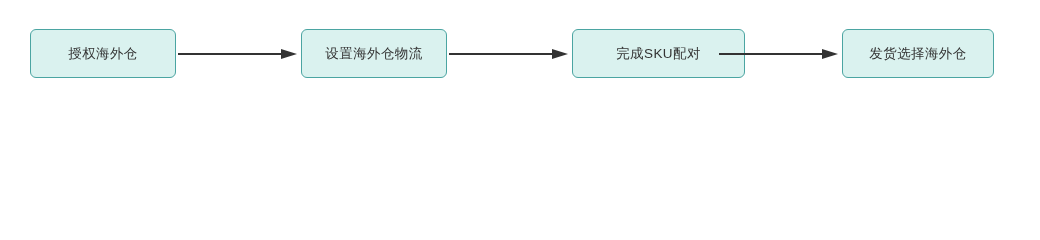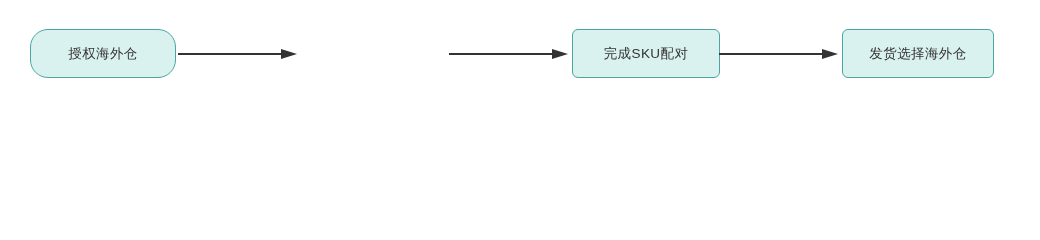--- a/index.html
+++ b/index.html
@@ -31,23 +31,23 @@
     justify-content: center;
   }
   .node-label {
     font-size: 13.5px;
     line-height: 1;
     color: #333333;
     letter-spacing: 0.4px;
     white-space: nowrap;
     user-select: none;
   }
-  .node-1 { left: 30px;  width: 146px; border-radius: 18px; }
+  .node-1 { left: 30px;  width: 146px; }
   .node-2 { left: 301px; width: 146px; }
-  .node-3 { left: 572px; width: 148px; justify-content: center; }
+  .node-3 { left: 572px; width: 173px; justify-content: center; }
   .node-4 { left: 842px; width: 152px; }
 
   .edge {
     position: absolute;
     top: 47px;
     height: 14px;
   }
   .edge svg { display: block; }
   .edge-1 { left: 176px; width: 126px; }
   .edge-2 { left: 447px; width: 126px; }
@@ -62,20 +62,23 @@
     <span class="node-label">授权海外仓</span>
   </div>
 
   <div class="edge edge-1">
     <svg width="126" height="14" viewBox="0 0 126 14" xmlns="http://www.w3.org/2000/svg" aria-hidden="true">
       <line x1="2" y1="7" x2="108" y2="7" stroke="#333333" stroke-width="1.8"></line>
       <polygon points="105,2 121,7 105,12" fill="#333333"></polygon>
     </svg>
   </div>
 
+  <div class="node node-2">
+    <span class="node-label">设置海外仓物流</span>
+  </div>
 
   <div class="edge edge-2">
     <svg width="126" height="14" viewBox="0 0 126 14" xmlns="http://www.w3.org/2000/svg" aria-hidden="true">
       <line x1="2" y1="7" x2="108" y2="7" stroke="#333333" stroke-width="1.8"></line>
       <polygon points="105,2 121,7 105,12" fill="#333333"></polygon>
     </svg>
   </div>
 
   <div class="node node-3">
     <span class="node-label">完成SKU配对</span>

